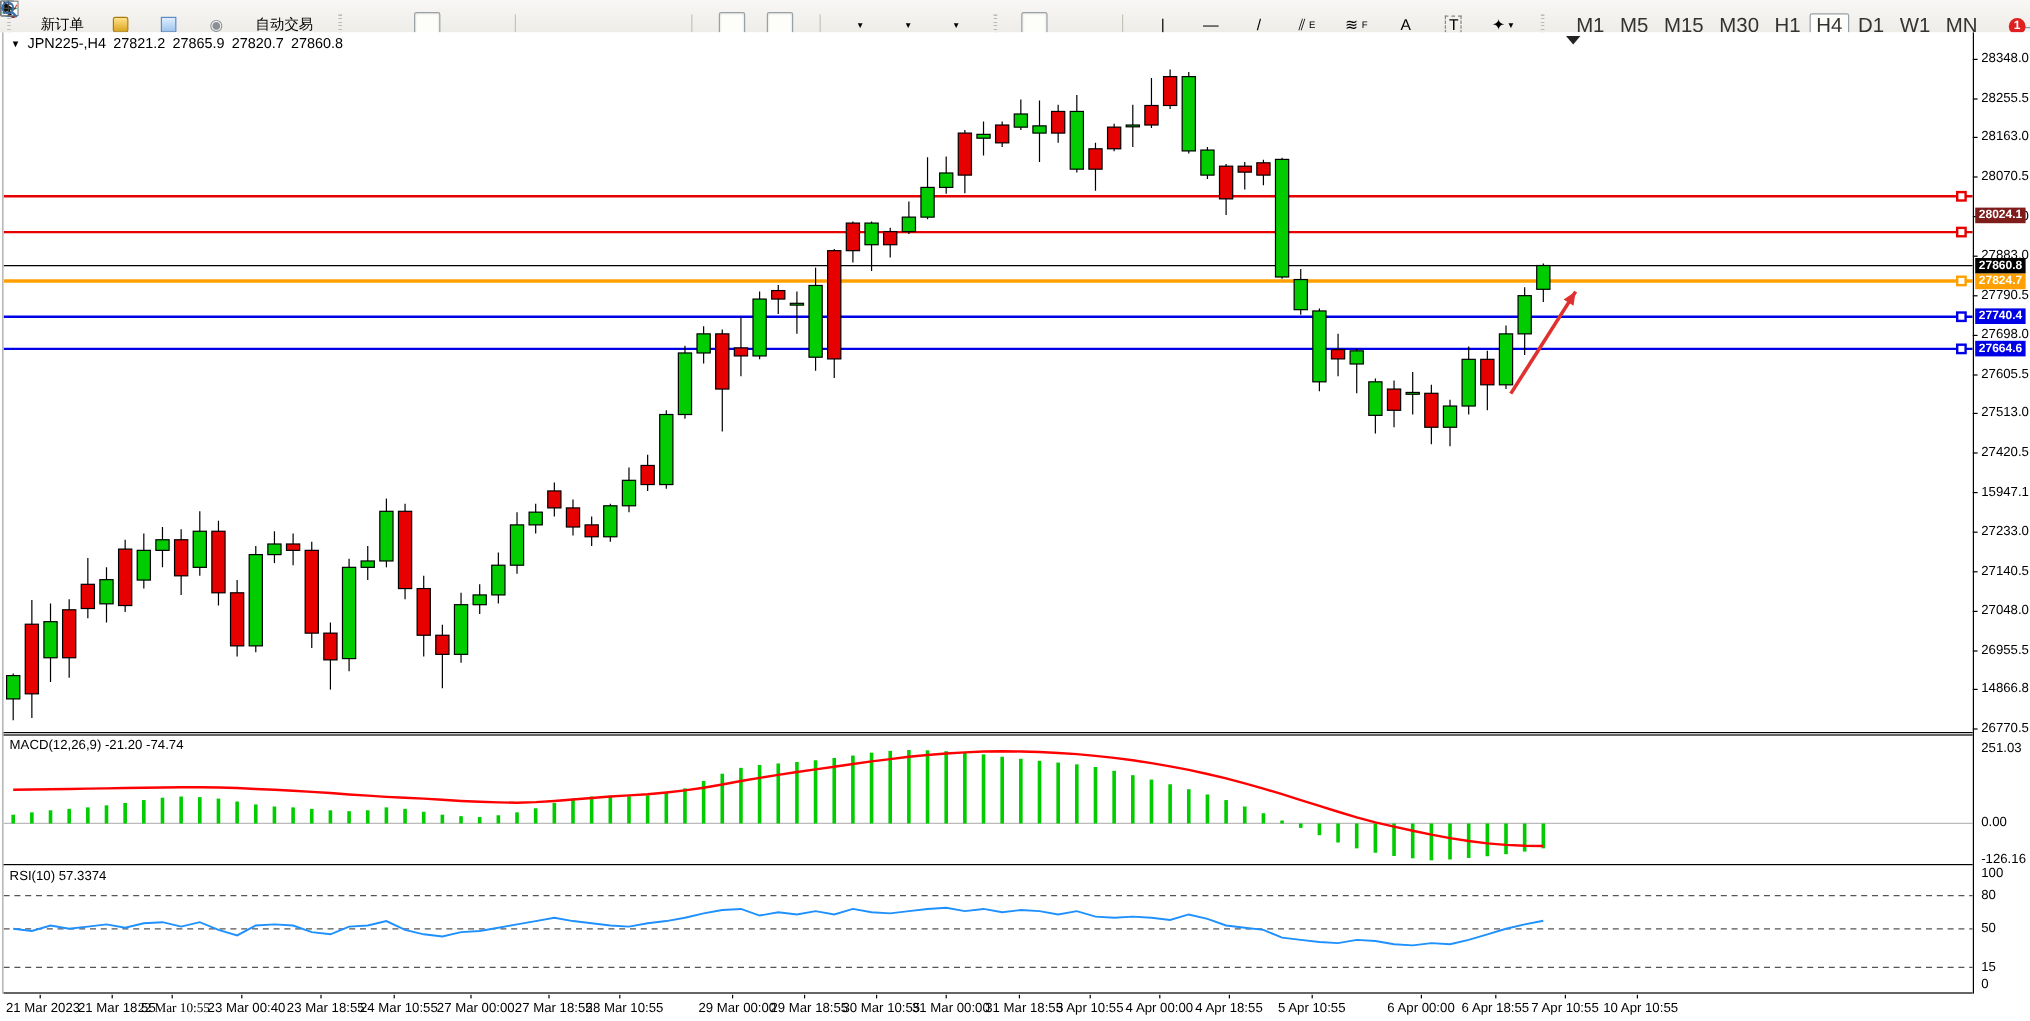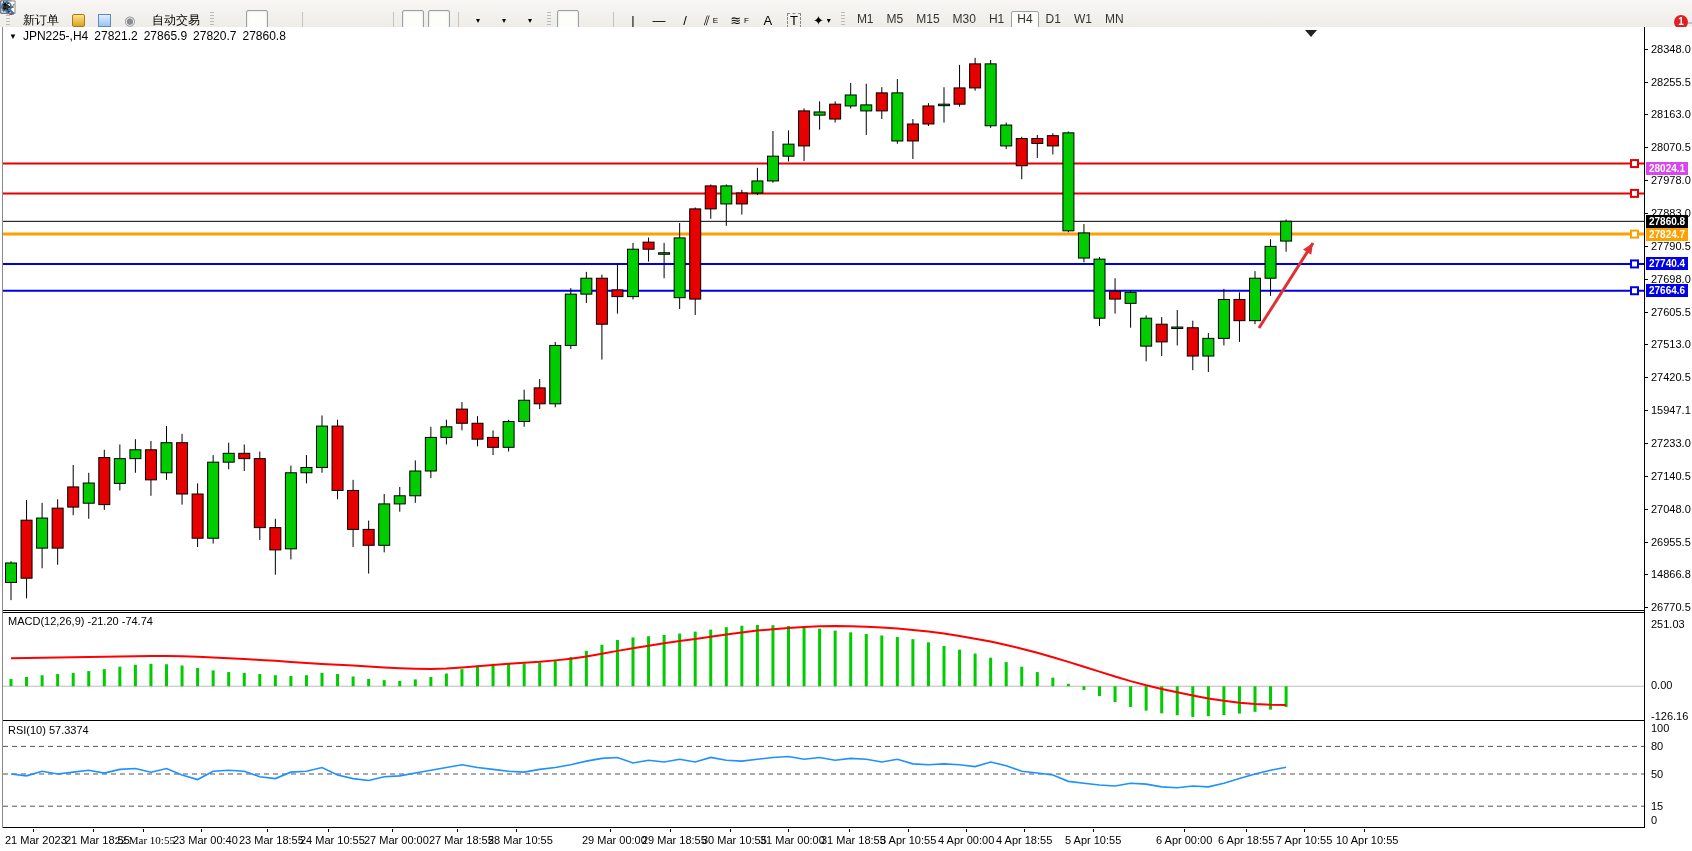--- a/index.html
+++ b/index.html
@@ -3,29 +3,29 @@
 <meta charset="utf-8">
 <style>
   * { box-sizing: border-box; margin:0; padding:0; }
   html,body { width:1692px; height:851px; overflow:hidden; background:#f0efeb;
               font-family:"Liberation Sans", sans-serif; font-size:11px; color:#000; }
   .app { position:relative; width:1692px; height:851px; }
 
   
   .toolbar { position:absolute; top:0; left:0; width:1692px; height:42px;
              background:linear-gradient(#f8f7f5,#e9e7e1); border-bottom:1px solid #b9b6ae;
-             display:flex; align-items:center; padding:0 4px; gap:4px; }
+             display:flex; align-items:center; padding:0 4px; gap:18px; }
   .tbtn { height:22px; min-width:22px; display:flex; align-items:center; justify-content:center;
           gap:3px; padding:0 3px; border:1px solid transparent; border-radius:2px; font-size:12px; }
   .tbtn.pressed { border-color:#9aa0a8; background:#fdfdfa; box-shadow:inset 0 0 2px #cfcdc6; }
   .tbtn .cap { font-size:12px; white-space:nowrap; }
   .sep { width:1px; height:18px; background:#c6c3ba; margin:0 4px; }
   .grip { width:4px; height:18px; margin:0 2px;
           background:repeating-linear-gradient(#bbb,#bbb 1px,transparent 1px,transparent 3px); }
-  .tf { height:20px; padding:0 5px; font-size:12px; color:#333; border:1px solid transparent; border-radius:2px; }
+  .tf { height:20px; padding:0 5px; font-size:17px; color:#333; border:1px solid transparent; border-radius:2px; }
   .tf.active { border-color:#9aa0a8; background:#fdfdfa; }
   .right-cluster { margin-left:auto; display:flex; align-items:center; gap:8px; padding-right:8px; }
   .chat-wrap { position:relative; }
   .badge { position:absolute; top:-6px; right:-8px; background:#e02020; color:#fff;
            border-radius:8px; min-width:14px; height:14px; font-size:10px; font-weight:bold;
            display:flex; align-items:center; justify-content:center; padding:0 3px; }
   .mini { display:inline-block; }
   .sq { display:inline-block; width:13px; height:13px; border:1px solid #777; }
   .glyph { font-size:13px; line-height:1; }
 
@@ -637,21 +637,21 @@
         <span class="tick-dash" style="top: 449.141px;"></span>
         <span class="tick-label" style="top: 443.141px;">27140.5</span>
         <span class="tick-dash" style="top: 481.862px;"></span>
         <span class="tick-label" style="top: 475.862px;">27048.0</span>
         <span class="tick-dash" style="top: 514.583px;"></span>
         <span class="tick-label" style="top: 508.583px;">26955.5</span>
         <span class="tick-dash" style="top: 547.304px;"></span>
         <span class="tick-label" style="top: 541.304px;">14866.8</span>
         <span class="tick-dash" style="top: 580.025px;"></span>
         <span class="tick-label" style="top: 574.025px;">26770.5</span>
-        <span class="price-badge" style="top: 135px; background: #d946ef;">28024.1</span>
+        <span class="price-badge" style="top: 146px; background: #7f1d1d;">28024.1</span>
         <span class="price-badge" style="top: 159.897px; background: rgb(230, 0, 0); margin-left: 47px;">27939.8</span>
         <span class="price-badge" style="top: 187.842px; background: rgb(0, 0, 0);">27860.8</span>
         <span class="price-badge" style="top: 200.612px; background: rgb(255, 160, 0);">27824.7</span>
         <span class="price-badge" style="top: 230.432px; background: rgb(0, 0, 230);">27740.4</span>
         <span class="price-badge" style="top: 257.246px; background: rgb(0, 0, 230);">27664.6</span>
         <span class="tick-label" style="top: 591px;">251.03</span>
         <span class="tick-label" style="top: 652.226px;">0.00</span>
         <span class="tick-label" style="top: 682.997px;">-126.16</span>
         <span class="tick-label" style="top: 695px;">100</span>
         <span class="tick-label" style="top: 713.4px;">80</span>

